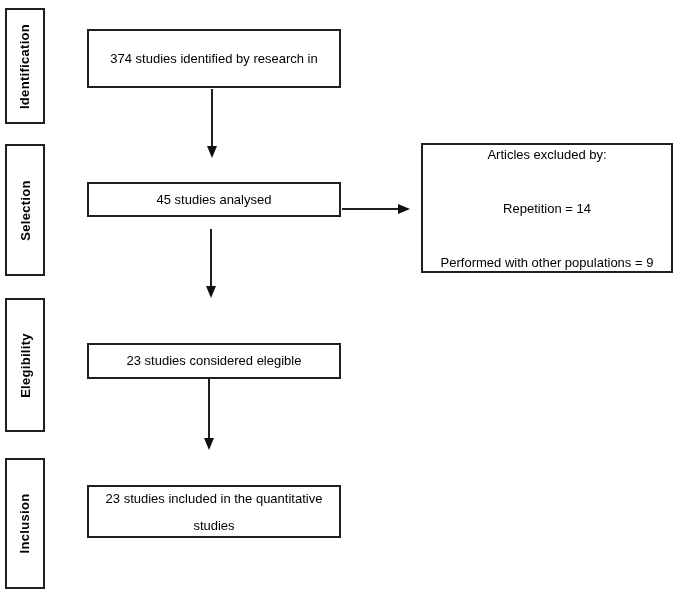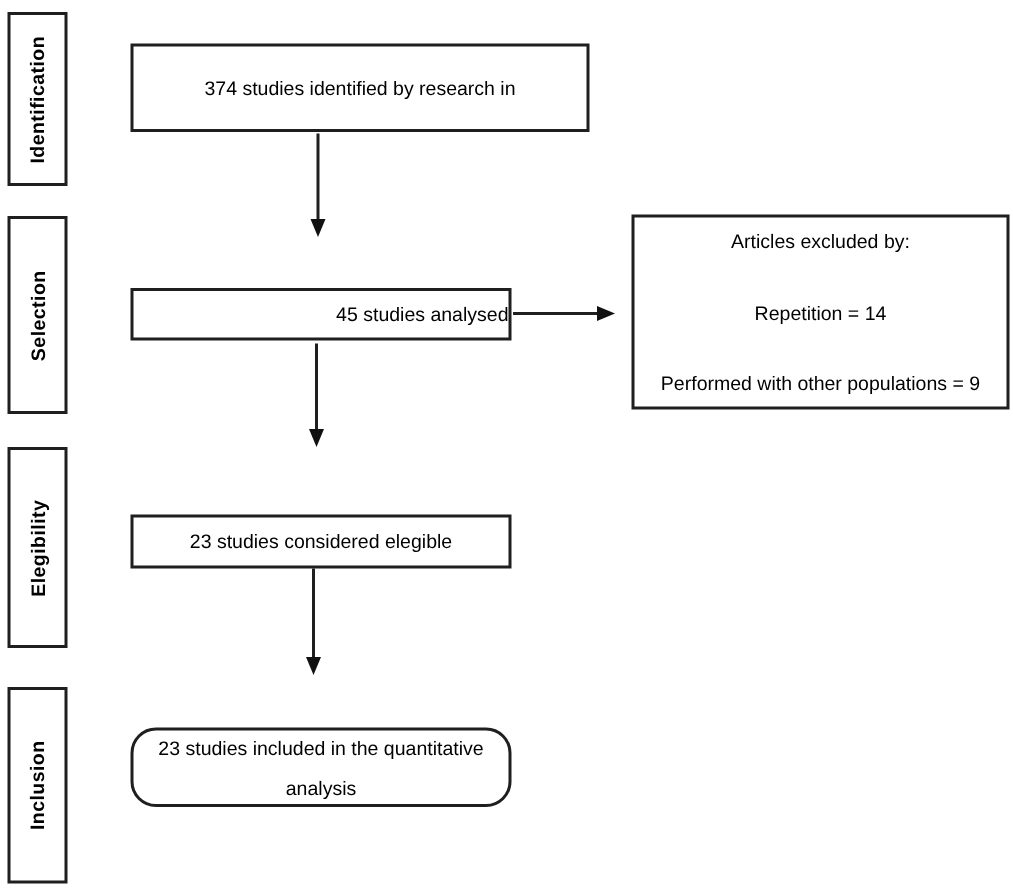--- a/index.html
+++ b/index.html
@@ -42,25 +42,26 @@
     box-sizing: border-box;
     background: #ffffff;
     display: flex;
     flex-direction: column;
     align-items: center;
     justify-content: center;
     text-align: center;
     font-size: 13px;
     line-height: 28px;
   }
-  .fbox.two-line { line-height: 27px; border-radius: 17px; }
+  .fbox.two-line { line-height: 27px; }
   .fbox.side {
-    justify-content: space-between;
+    justify-content: center;
     line-height: 30px;
     padding-top: 1px;
+    gap: 24px;
   }
   .line { white-space: nowrap; }
   
   .arrows {
     position: absolute;
     top: 0;
     left: 0;
     pointer-events: none;
   }
 </style>
@@ -75,35 +76,35 @@
   <div class="stage" style="top:144px; height:132px;">
     <span class="stage-text">Selection</span>
   </div>
   <div class="stage" style="top:298px; height:134px;">
     <span class="stage-text">Elegibility</span>
   </div>
   <div class="stage" style="top:458px; height:131px;">
     <span class="stage-text">Inclusion</span>
   </div>
 
-  <div class="fbox" style="left:87px; top:29px; width:306px; height:59px;">
+  <div class="fbox" style="left:87px; top:29px; width:254px; height:59px;">
     <span class="line">374 studies identified by research in</span>
   </div>
 
-  <div class="fbox" style="left:87px; top:192px; width:254px; height:35px;align-items:flex-end;">
+  <div class="fbox" style="left:87px; top:182px; width:254px; height:35px;">
     <span class="line">45 studies analysed</span>
   </div>
 
   <div class="fbox" style="left:87px; top:343px; width:254px; height:36px;text-align:center;">
     <span class="line">23 studies considered elegible</span>
   </div>
 
   <div class="fbox two-line" style="left:87px; top:485px; width:254px; height:53px;">
     <span class="line">23 studies included in the quantitative</span>
-    <span class="line">analysis</span>
+    <span class="line">studies</span>
   </div>
 
   <div class="fbox side" style="left:421px; top:143px; width:252px; height:130px;">
     <span class="line">Articles excluded by:</span>
     <span class="line">Repetition = 14</span>
     <span class="line">Performed with other populations = 9</span>
   </div>
 
   <svg class="arrows" width="675" height="592" viewBox="0 0 675 592">
     <g>

